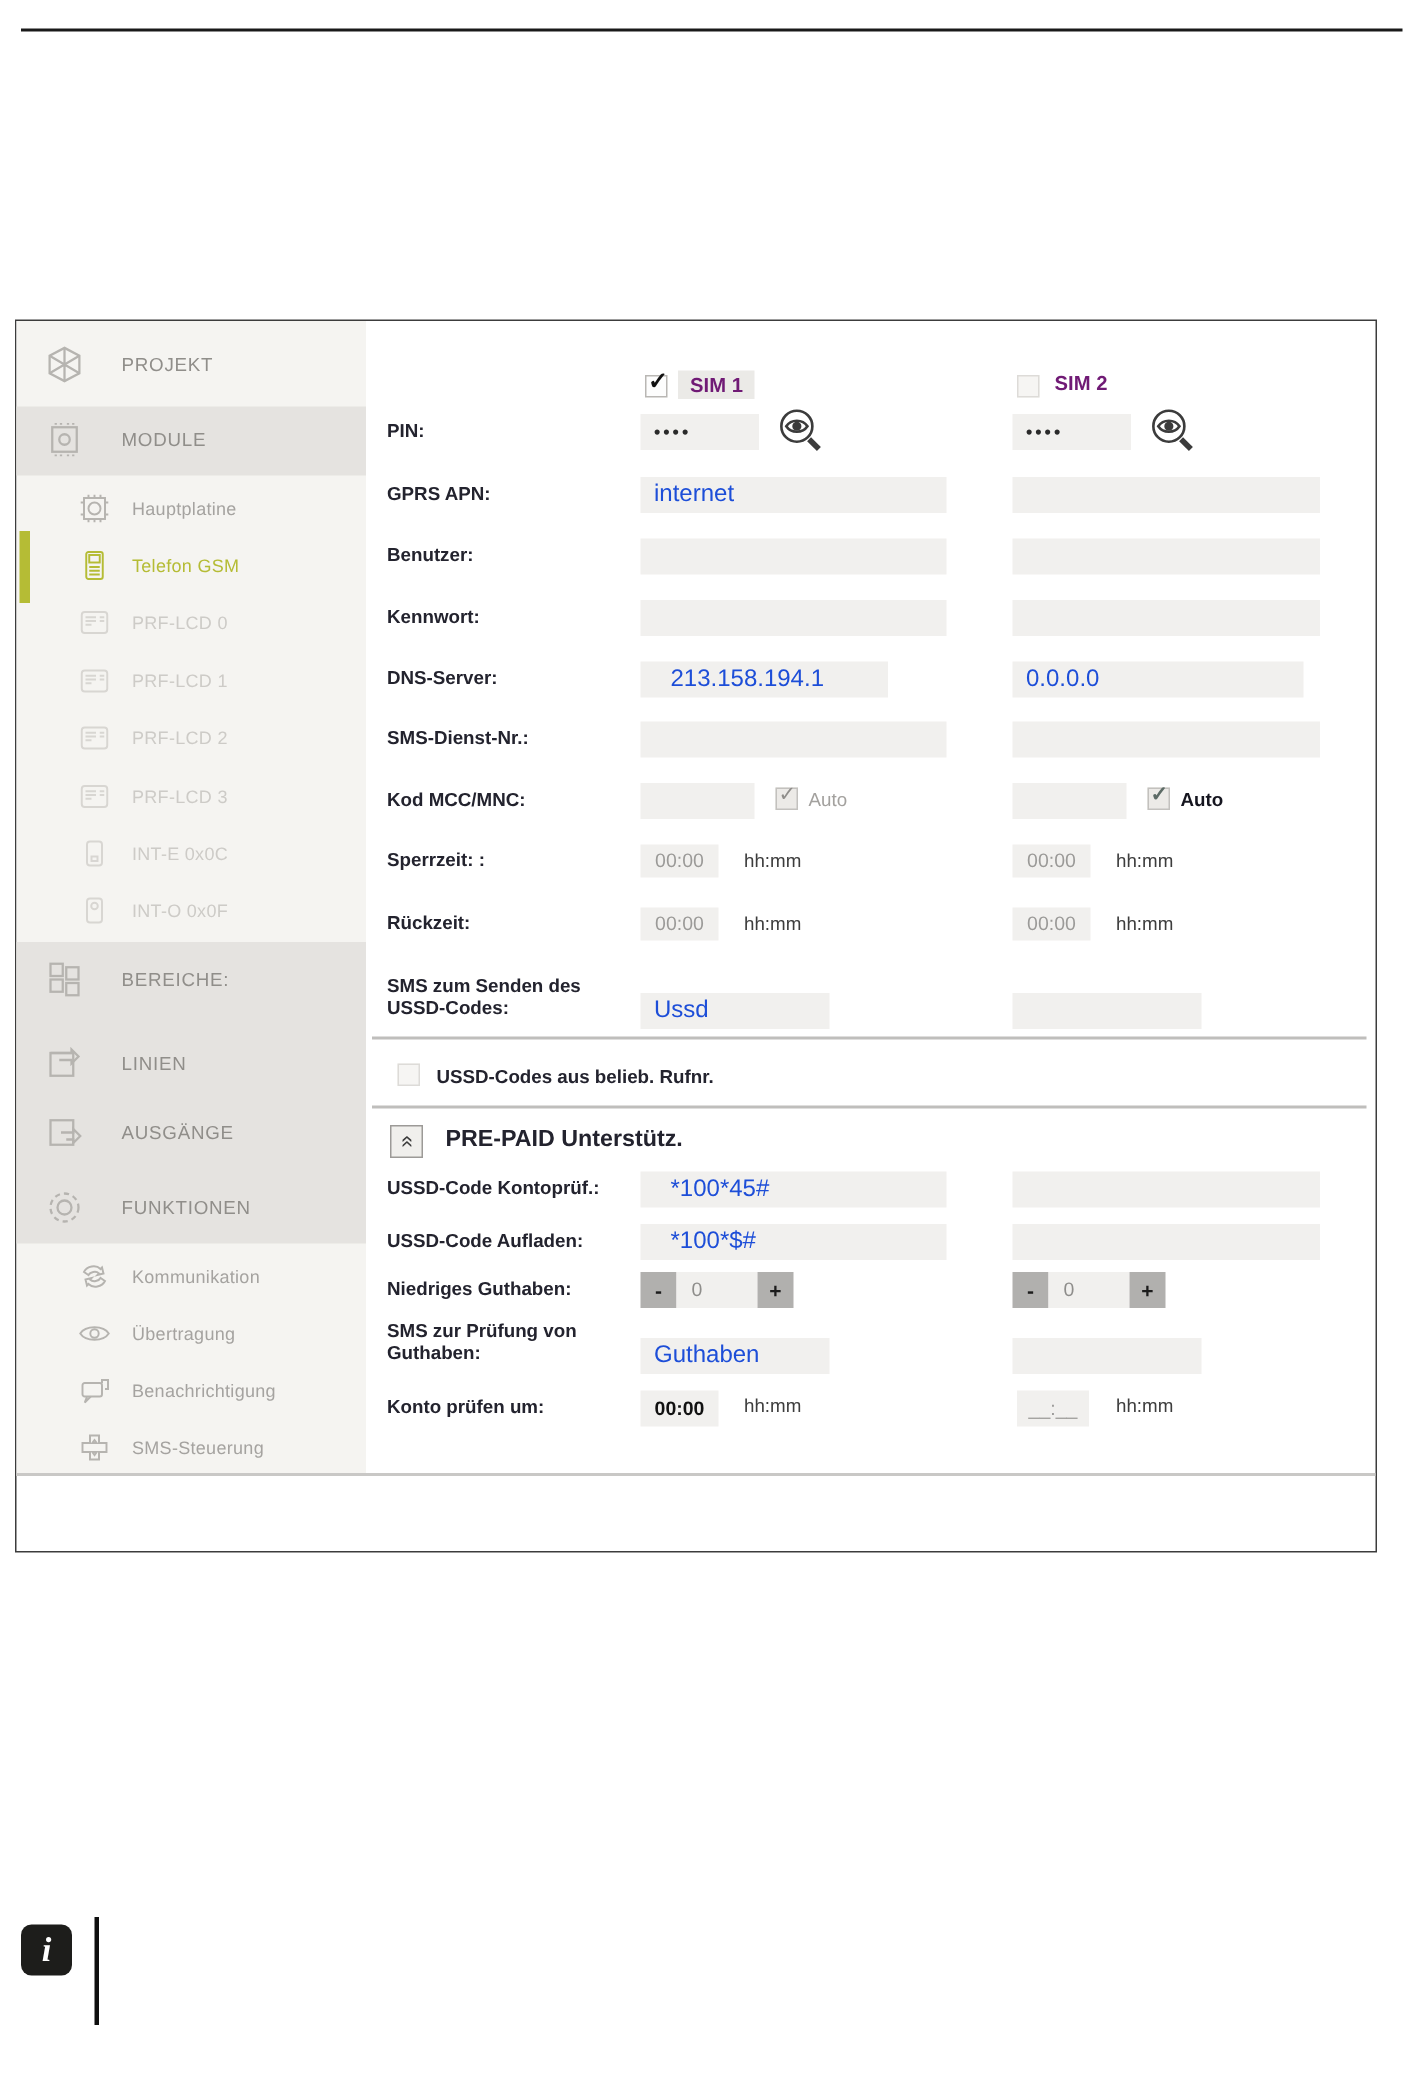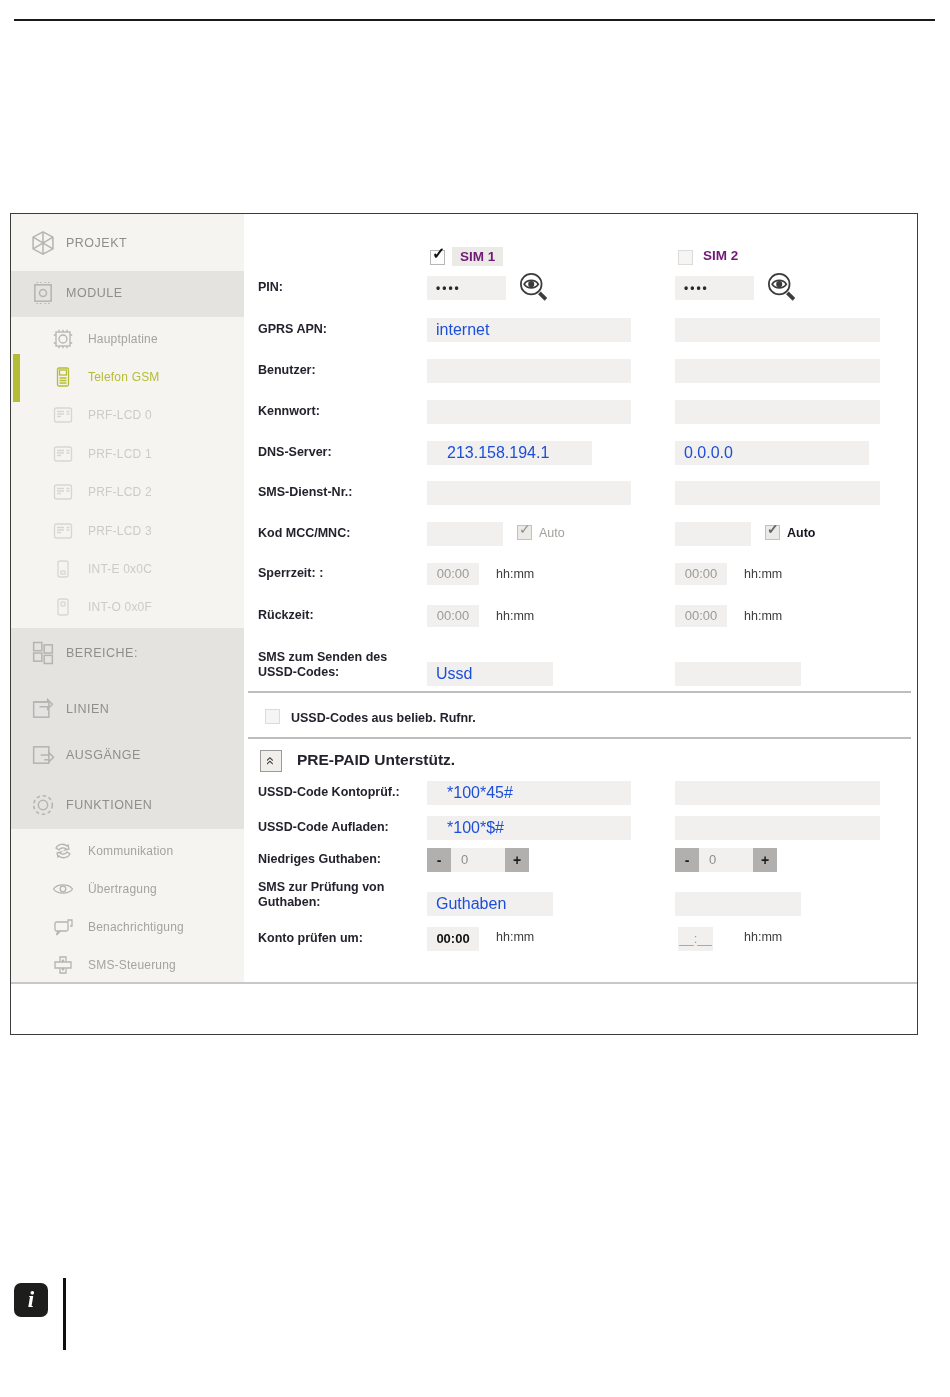--- a/index.html
+++ b/index.html
@@ -11,21 +11,21 @@
   .frame { position:absolute; left:10px; top:213px; width:908px; height:822px; border:1px solid #3c3c3c; background:#fff; }
 
   
   .sidebar { position:absolute; left:0; top:0; width:233px; height:770px; background:#f5f4f1; }
   .band { position:absolute; left:0; width:233px; background:#e5e3e0; }
   .band.module { top:57px; height:46px; }
   .band.lower { top:414px; height:201px; }
   .sel-bar { position:absolute; left:2px; top:140px; width:7px; height:48px; background:#b5bc35; }
 
   .sb-item { position:absolute; display:flex; align-items:center; height:30px; cursor:default; }
-  .sb-item.l0 { left:18px; gap:9px; }
+  .sb-item.l0 { left:18px; gap:24px; }
   .sb-item.l1 { left:40px; gap:13px; }
   .sb-item .txt { font-size:12.5px; letter-spacing:.5px; color:#908e8a; white-space:nowrap; }
   .sb-item.l1 .txt { font-size:12px; letter-spacing:.2px; color:#a5a3a0; }
   .sb-item.dis .txt { color:#cdcbc7; }
   .sb-item.sel .txt { color:#b5bc35; }
   .sb-ic { color:#b6b4b0; display:flex; }
   .sb-item.dis .sb-ic { color:#d8d6d2; }
   .sb-item.sel .sb-ic { color:#b5bc35; }
   .sb-ic svg { stroke:currentColor; fill:none; stroke-width:1.3; }
 
@@ -352,20 +352,20 @@
   <div class="stepval" style="left:688px; top:634px">0</div>
   <div class="stepbtn" style="left:742px; top:634px">+</div>
 
   <div class="lbl" style="top:666px">SMS zur Prüfung von Guthaben:</div>
   <div class="fld" style="left:416px; top:678px; width:126px">Guthaben</div>
   <div class="fld" style="left:664px; top:678px; width:126px"></div>
 
   <div class="lbl" style="top:717px">Konto prüfen um:</div>
   <div class="timefld strong" style="left:416px; top:713px; height:24px; line-height:24px">00:00</div>
   <div class="unit" style="left:485px; top:716px">hh:mm</div>
-  <div class="timefld" style="left:667px; top:713px; width:35px; height:24px; line-height:24px">__:__</div>
+  <div class="timefld" style="left:667px; top:713px; width:48px; height:24px; line-height:24px">__:__</div>
   <div class="unit" style="left:733px; top:716px">hh:mm</div>
 
   <div class="bottom-line"></div>
 </div>
 
 <div class="info-badge">i</div>
 <div class="note-bar"></div>
 
 </body></html>

